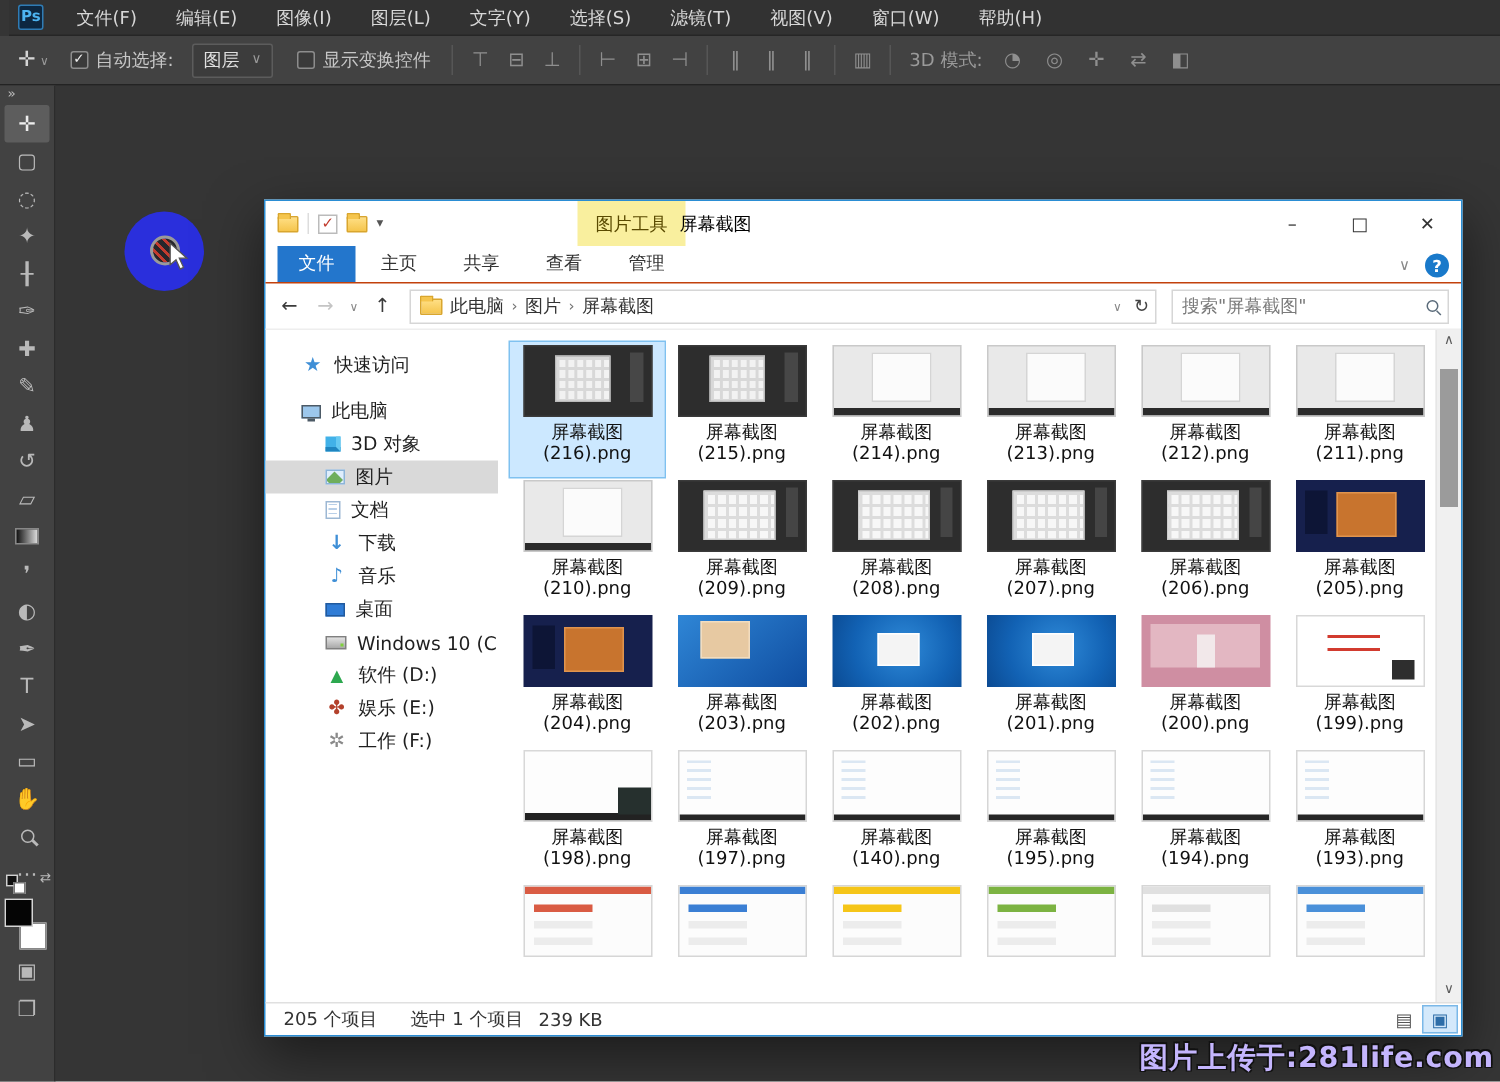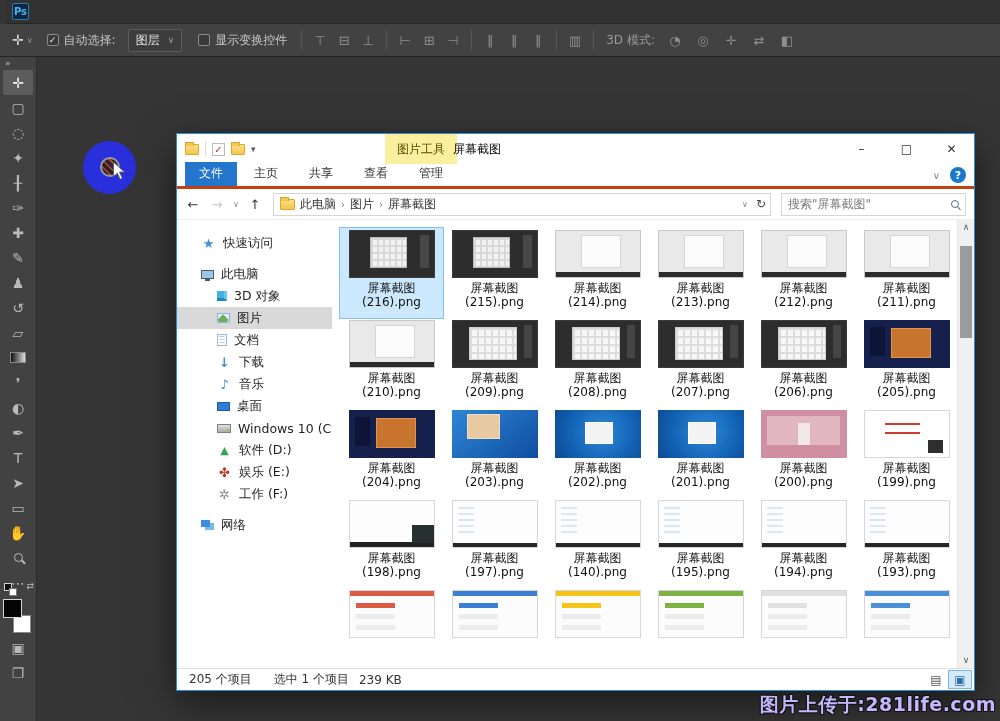--- a/index.html
+++ b/index.html
@@ -76,21 +76,21 @@
   .qat-chev { font-size:9px; color:#555; }
   .tool-tab { position:absolute; left:208px; top:0; height:30px; padding:0 12px; background:#f9ef9e;
               color:#5a4a00; font-size:12px; display:flex; align-items:center; }
   .e-title-text { position:absolute; left:276px; top:0; height:30px; display:flex; align-items:center;
                   font-size:12px; color:#000; }
   .win-controls { position:absolute; right:0; top:0; height:30px; display:flex; }
   .win-btn { width:45px; height:30px; display:flex; align-items:center; justify-content:center;
              font-size:12px; color:#333; }
 
   .e-tabs { height:25px; display:flex; align-items:flex-end; position:relative; flex:none;
-            border-bottom:3px solid #c2410c; }
+            border-bottom:1px solid #c2410c; }
   .e-tab { font-size:12px; color:#333; padding:3px 14px 4px; margin-right:3px; white-space:nowrap; }
   .e-tab.active { background:#2376cc; color:#fff; margin-left:8px; }
   .ribbon-right { position:absolute; right:8px; bottom:3px; display:flex; align-items:center; gap:10px; }
   .rib-chev { color:#888; font-size:10px; }
   .help-dot { width:16px; height:16px; border-radius:50%; background:#1979ca; color:#fff; font-size:11px;
               font-weight:bold; display:flex; align-items:center; justify-content:center; }
 
   .e-address { height:31px; display:flex; align-items:center; padding:0 8px 0 4px; gap:2px;
                border-bottom:1px solid #eee; flex:none; }
   .nav-btn { width:24px; text-align:center; font-size:13px; color:#3b3b3b; flex:none; }
@@ -206,20 +206,32 @@
   .view-btn.selected { background:#d4e9fb; border:1px solid #7ab8e8; color:#2d6da8; }
 
   .watermark { position:absolute; right:4px; bottom:3px; z-index:5; font-size:19px; font-weight:bold; color:#c4b5fd;
                text-shadow:-1px -1px 0 #111,1px -1px 0 #111,-1px 1px 0 #111,1px 1px 0 #111; letter-spacing:.5px; }
 </style>
 </head>
 <body>
 
 <div class="ps-menubar">
   <div class="ps-logo">Ps</div>
+  <div style="display:flex">
+      <div class="ps-menu-item">文件(F)</div>
+      <div class="ps-menu-item">编辑(E)</div>
+      <div class="ps-menu-item">图像(I)</div>
+      <div class="ps-menu-item">图层(L)</div>
+      <div class="ps-menu-item">文字(Y)</div>
+      <div class="ps-menu-item">选择(S)</div>
+      <div class="ps-menu-item">滤镜(T)</div>
+      <div class="ps-menu-item">视图(V)</div>
+      <div class="ps-menu-item">窗口(W)</div>
+      <div class="ps-menu-item">帮助(H)</div>
+    </div>
 </div>
 
 <div class="ps-options">
   <div class="opt-tool">
     <span class="tool-g">✛</span>
     <span class="mini-chev">∨</span>
   </div>
   <div class="opt-check">
     <span class="cbx">
         <span>✓</span>
@@ -461,24 +473,20 @@
           <span>软件 (D:)</span>
         </div>
         <div class="sb-item lv1">
           <span class="sbi cr">✤</span>
           <span>娱乐 (E:)</span>
         </div>
         <div class="sb-item lv1">
           <span class="sbi cgr">✲</span>
           <span>工作 (F:)</span>
         </div>
-        <div class="sb-item gap">
-          <span class="sbi ic-net"></span>
-          <span>网络</span>
-        </div>
       </div>
     <div class="e-main">
         <div class="file-item selected">
           <div class="thumb t-psdark"></div>
           <div class="fname">屏幕截图</div>
           <div class="fname">(216).png</div>
         </div>
         <div class="file-item">
           <div class="thumb t-psdark"></div>
           <div class="fname">屏幕截图</div>

